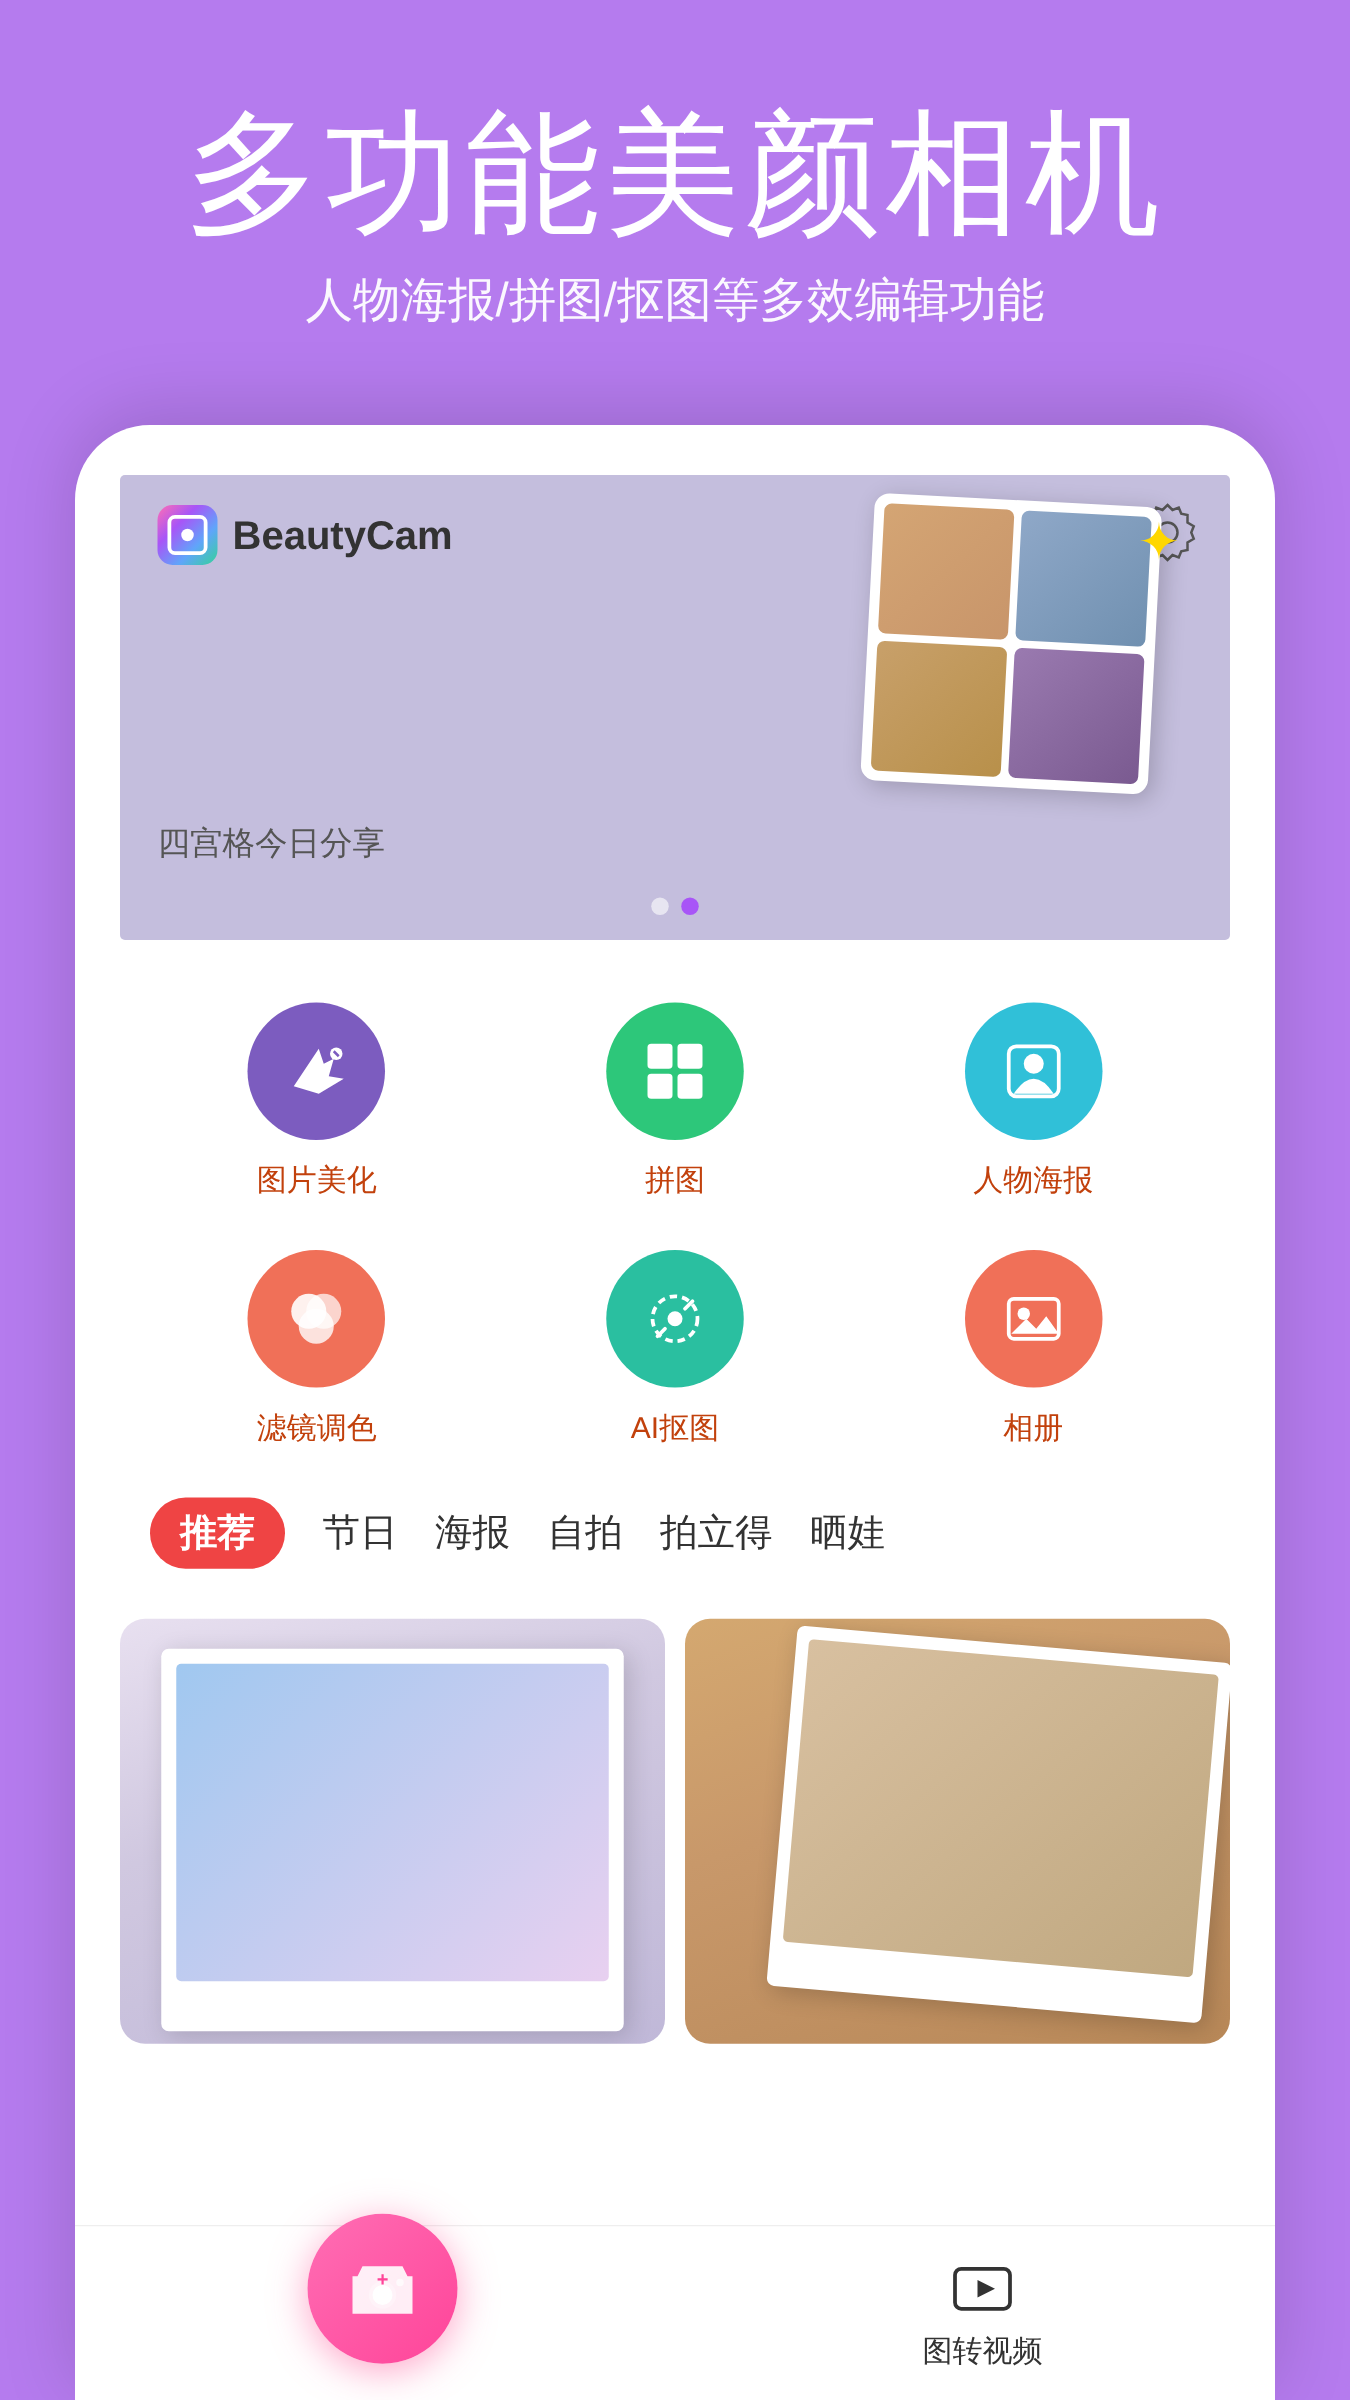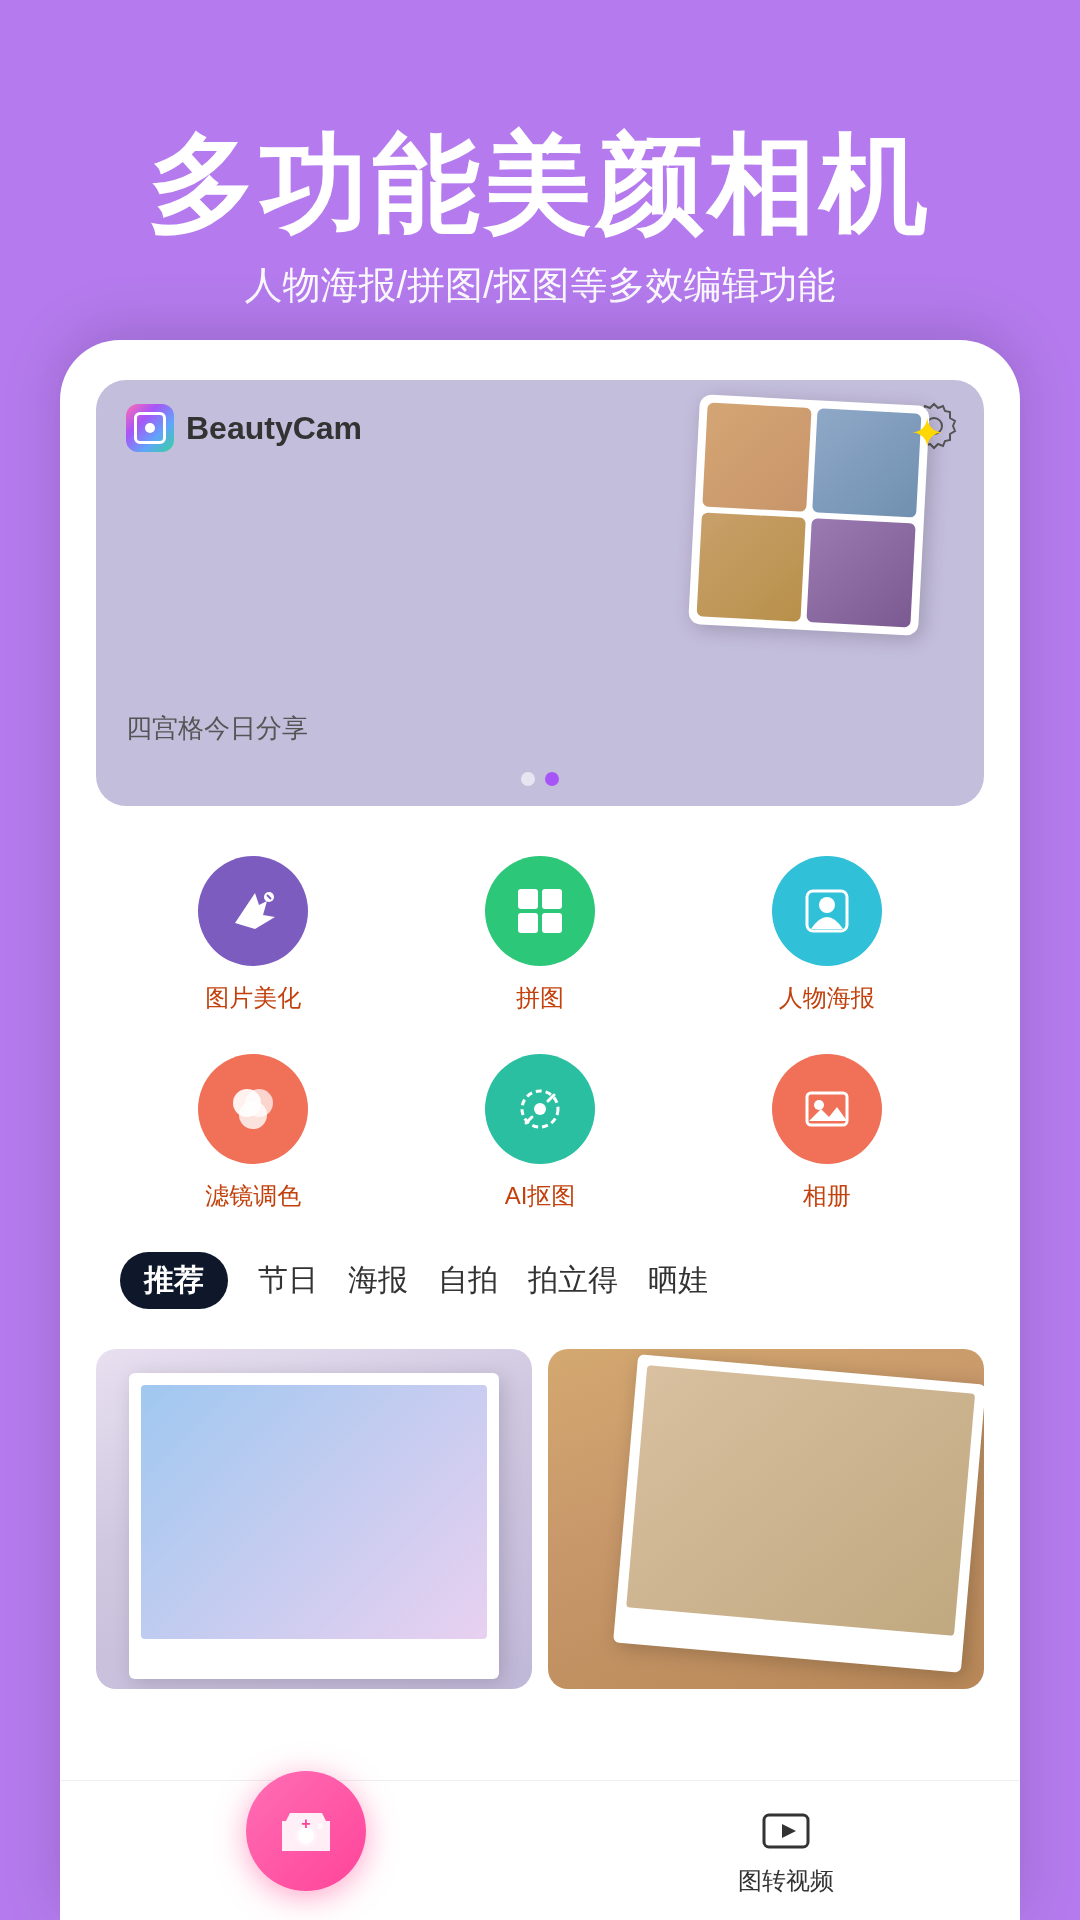--- a/index.html
+++ b/index.html
@@ -12,25 +12,24 @@
       position: relative;
     }
 
     
     .hero-section {
       padding: 80px 60px 40px;
       text-align: center;
     }
     .hero-title {
       font-size: 108px;
-      font-weight: 700;
+      font-weight: 400;
       color: white;
       line-height: 1.1;
       letter-spacing: 4px;
-      margin-top: 45px;
     }
     .hero-subtitle {
       font-size: 38px;
       color: white;
       margin-top: 16px;
       font-weight: 400;
       opacity: 0.95;
     }
 
     
@@ -43,23 +42,23 @@
       background: white;
       border-radius: 60px 60px 0 0;
       overflow: hidden;
       box-shadow: 0 -10px 60px rgba(0,0,0,0.15);
     }
 
     
     .banner-area {
       background: #c4bedd;
       margin: 40px 36px 0;
-      border-radius: 30px;
+      border-radius: 4px;
       overflow: hidden;
-      height: 426px;
+      height: 372px;
       position: relative;
       display: flex;
       align-items: center;
       padding: 0 40px;
     }
     .banner-logo-row {
       position: absolute;
       top: 24px;
       left: 30px;
       display: flex;
@@ -218,21 +217,21 @@
       display: flex;
       gap: 30px;
       align-items: center;
     }
     .tag {
       font-size: 30px;
       color: #333;
       cursor: pointer;
     }
     .tag.active {
-      background: #0f172a;
+      background: #ef4444;
       color: white;
       padding: 8px 24px;
       border-radius: 30px;
       font-weight: 600;
     }
 
     
     .images-section {
       padding: 20px 36px 0;
       display: grid;

